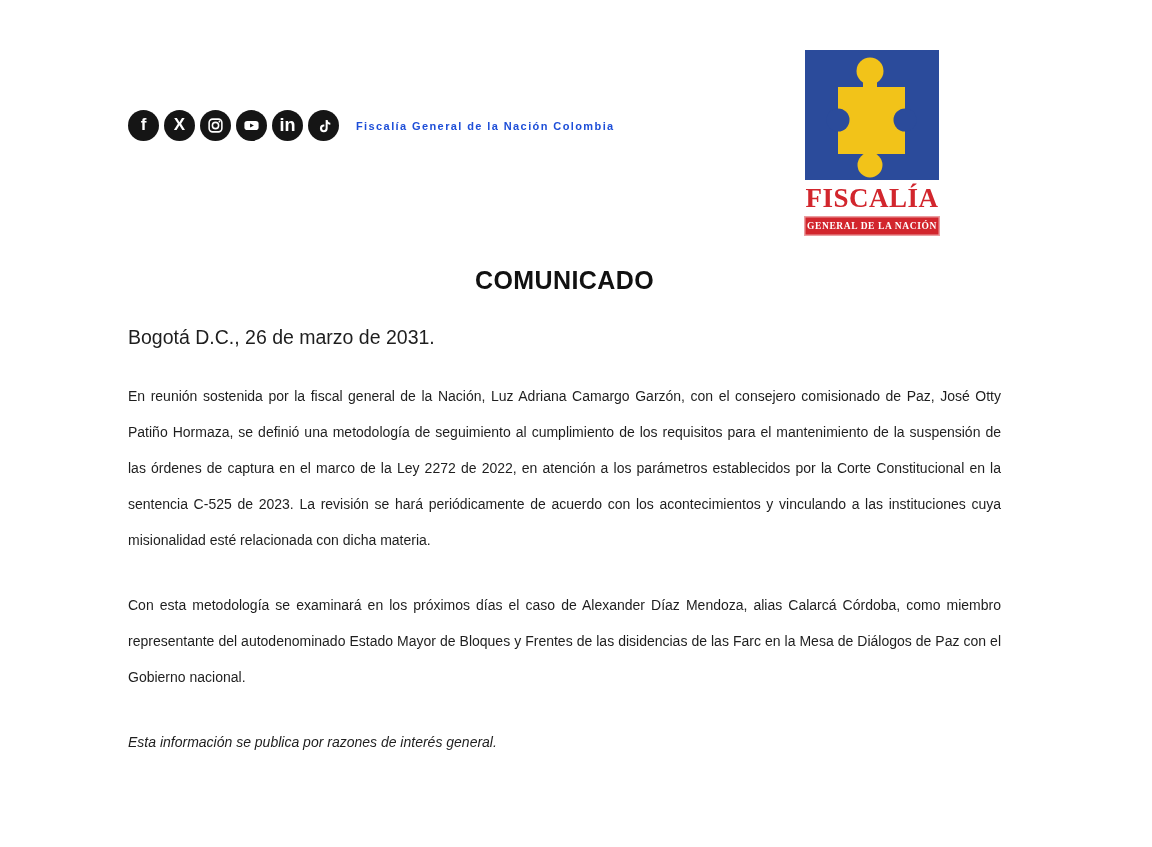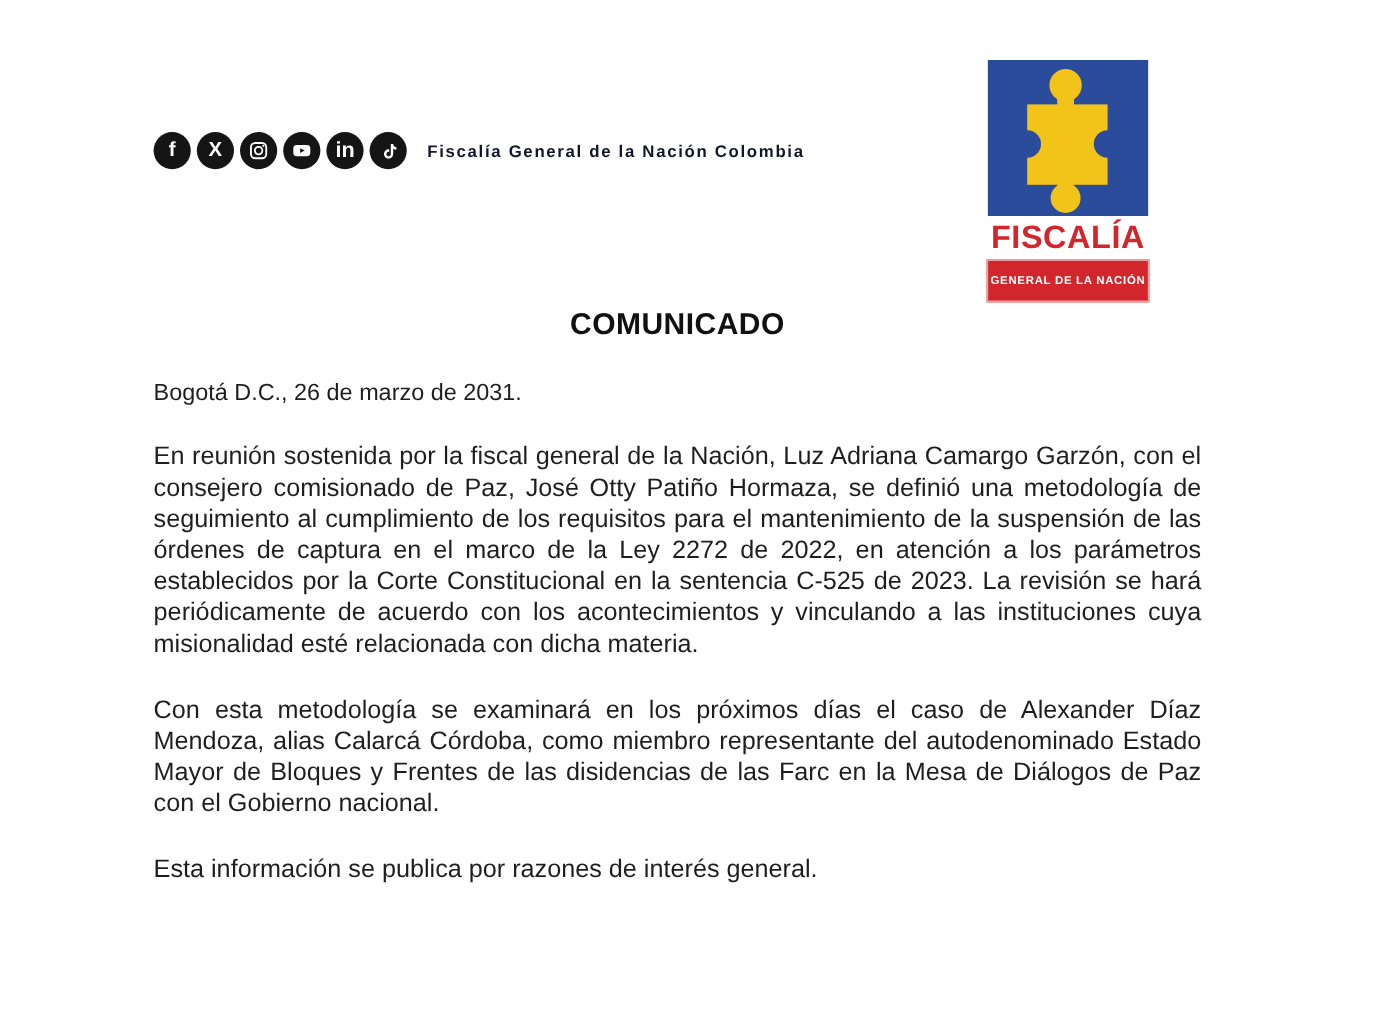--- a/index.html
+++ b/index.html
@@ -23,57 +23,57 @@
   .sicon {
     width:31px; height:31px; border-radius:50%;
     background:#151515; color:#ffffff;
     display:flex; align-items:center; justify-content:center;
     font-weight:bold; font-size:17px; line-height:1;
   }
   .sicon svg { display:block; }
   .sicon .ltr { font-family:"Liberation Sans", sans-serif; transform:translateY(-1px); }
   .sicon .in-ltr { font-size:18px; letter-spacing:0; transform:translateY(-1px); }
   .account-label {
-    font-weight:bold; font-size:14px; letter-spacing:1.4px; color:#0f172a;
+    font-weight:bold; font-size:11px; letter-spacing:1.4px; color:#1d4ed8;
     white-space:nowrap;
   }
 
   
   .logo-block {
-    position:absolute; left:822px; top:50px; width:136px;
-    display:flex; flex-direction:column; align-items:center;
+    position:absolute; left:804px; top:50px; width:136px;
+    display:flex; flex-direction:column; align-items:center;font-family:Liberation Serif, serif;
   }
   .logo-square { width:134px; height:130px; }
   .logo-wordmark {
     margin-top:5px;
     font-weight:bold; font-size:27px; letter-spacing:0.5px;
     line-height:1;
   }
   .logo-bar {
     margin-top:4px;
-    width:136px; height:36px;
+    width:136px; height:20px;
     display:flex; align-items:center; justify-content:center;
     font-weight:bold; font-size:9.5px; letter-spacing:0.6px;
     box-shadow:inset 0 0 0 1.5px rgba(255,255,255,.55);
   }
 
   
   .doc {
-    position:absolute; left:128px; top:256px; width:873px;
+    position:absolute; left:128px; top:266px; width:873px;
   }
   .doc-title {
     text-align:center; font-weight:bold; font-size:25px;
     letter-spacing:0.4px; margin-bottom:31px; color:#111;
   }
   .dateline { font-size:19.5px; margin-bottom:29px; }
   .doc p.par {
-    font-size:21px; line-height:26px;
+    font-size:14px; line-height:36px;
     text-align:justify; margin-bottom:29px;
   }
-  .doc p.par:last-child { text-align:left; }
+  .doc p.par:last-child { text-align:left;font-style:italic; }
 </style>
 </head>
 <body>
 
 <div class="page">
 
   <div class="header-row">
     <div class="social-strip">
       <span class="sicon" title="Facebook">
           <span class="ltr">f</span>

